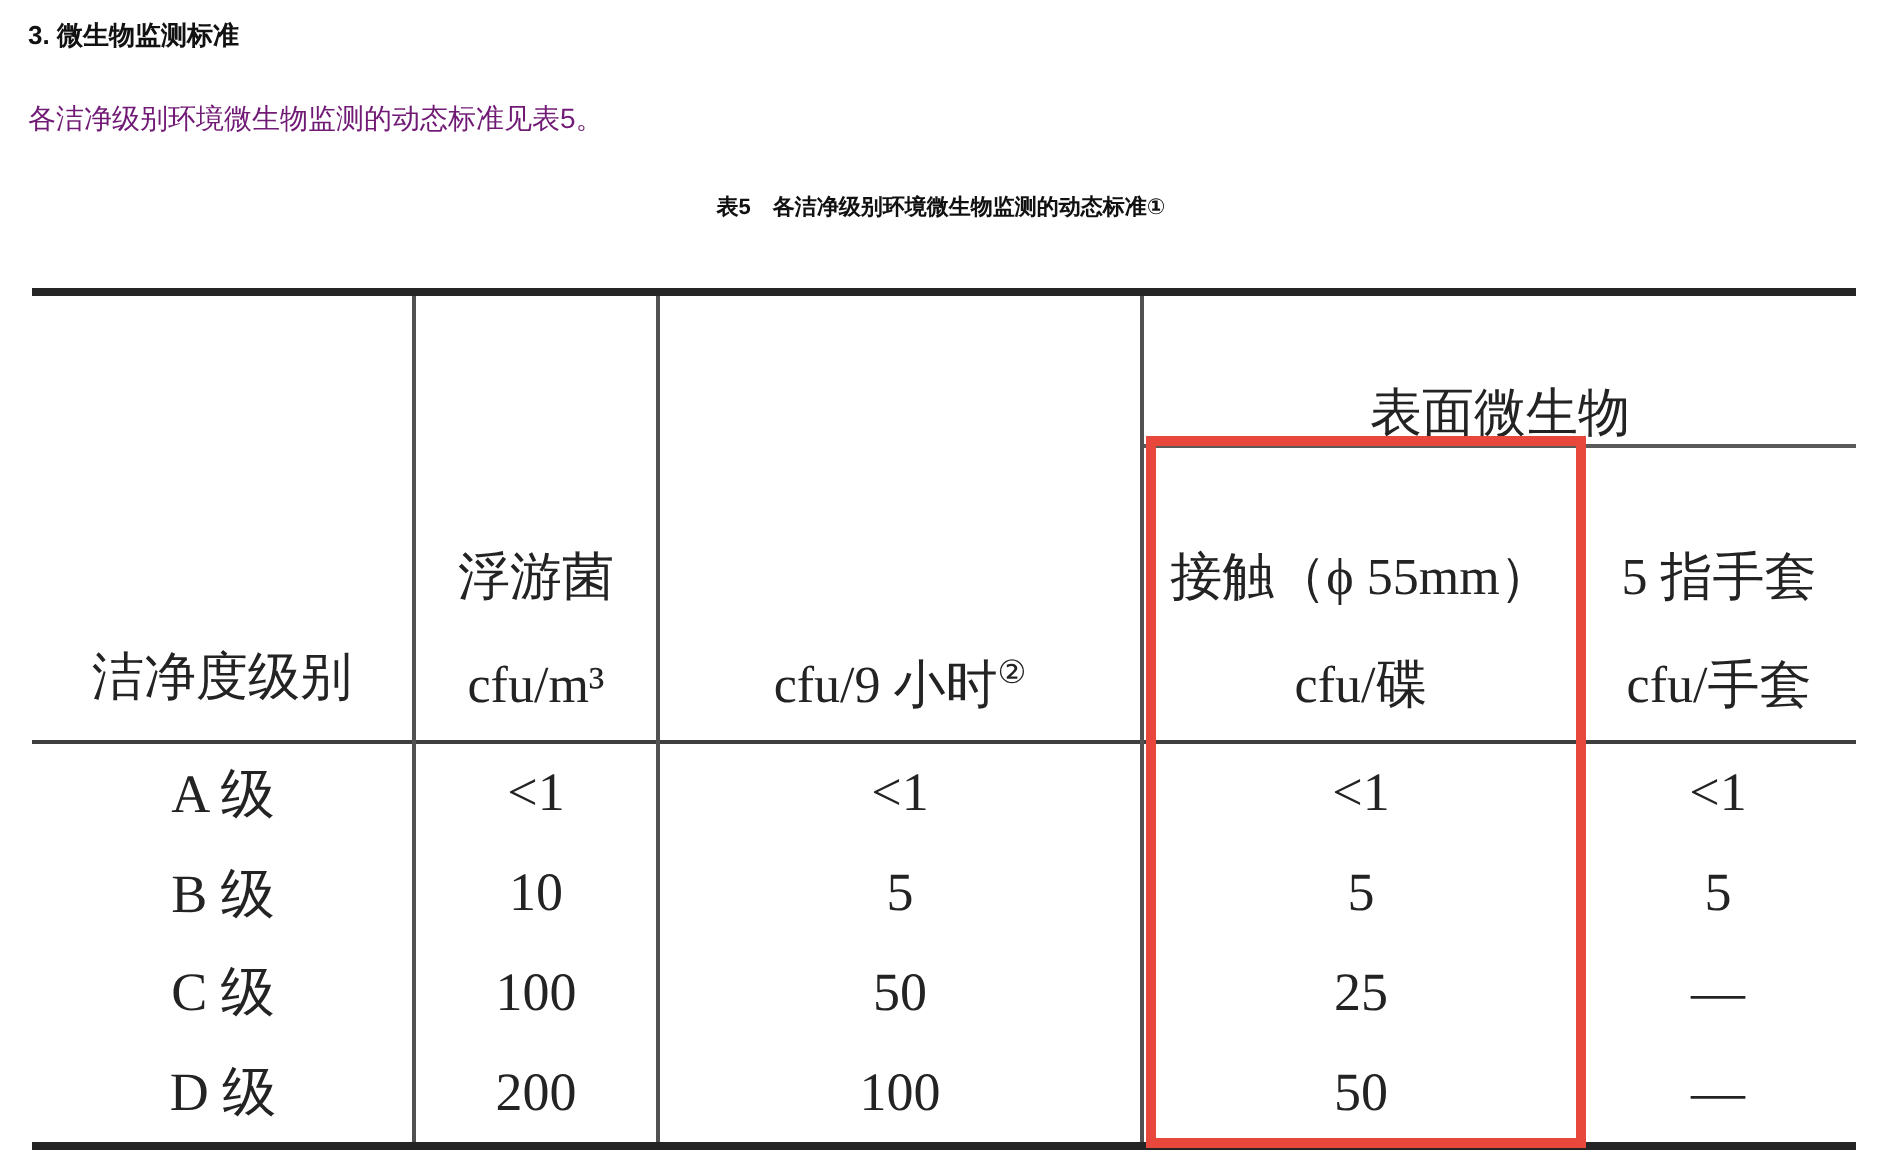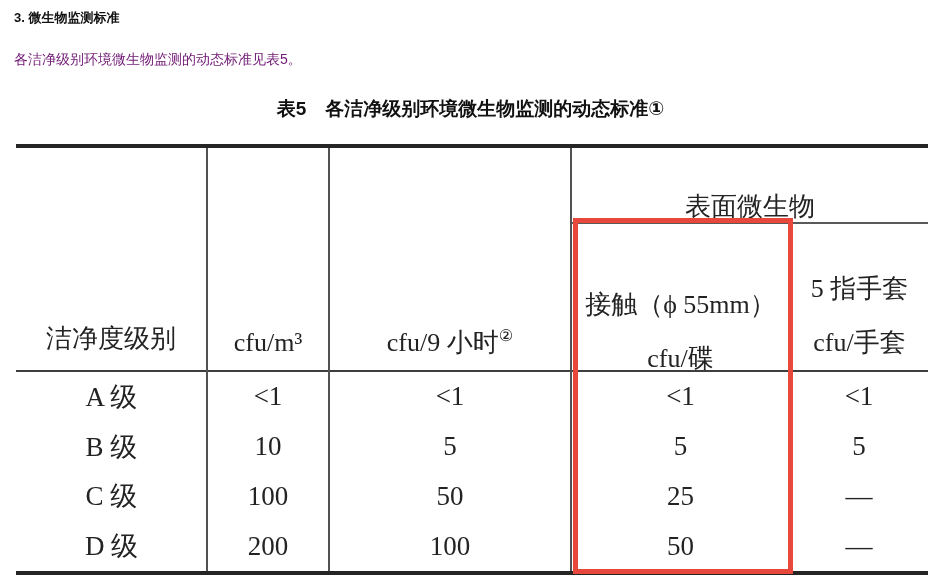--- a/index.html
+++ b/index.html
@@ -10,21 +10,21 @@
   }
   .abs{position:absolute;}
   .heading{
     left:14px;top:9px;font-size:13px;font-weight:bold;color:#111;
   }
   .intro{
     left:14px;top:51px;font-size:14px;color:#701a75;
   }
   .caption{
     left:0;top:96px;width:941px;text-align:center;
-    font-size:19px;font-weight:bold;color:#111;
+    font-size:11px;font-weight:bold;color:#111;
   }
   
   .tablewrap{
     left:16px;top:144px;width:912px;height:431px;
     font-family:"Liberation Serif","DejaVu Serif",serif;color:#232323;
   }
   .rule{position:absolute;background:#252525;}
   .rule-top{left:0;top:0;width:912px;height:4px;}
   .rule-bottom{left:0;top:427px;width:912px;height:4px;}
   .rule-mid{left:0;top:226px;width:912px;height:2px;background:#3e3e3e;}
@@ -34,21 +34,21 @@
   .v4{left:773px;top:80px;height:347px;}
   .hcell{
     position:absolute;display:flex;flex-direction:column;
     align-items:center;justify-content:flex-end;text-align:center;
     font-size:26px;line-height:54px;white-space:nowrap;
   }
   .h-level{left:0;top:0;width:190px;height:222px;}
   .h-air{left:192px;top:4px;width:120px;height:222px;}
   .h-settle{left:314px;top:4px;width:240px;height:222px;}
   .h-surface{left:556px;top:4px;width:356px;height:74px;line-height:30px;}
-  .h-contact{left:556px;top:96px;width:217px;height:146px;}
+  .h-contact{left:556px;top:80px;width:217px;height:146px;}
   .h-glove{left:775px;top:80px;width:137px;height:146px;}
   .sup{font-size:0.62em;vertical-align:super;line-height:0;}
   .rows{
     position:absolute;left:0;top:228px;width:912px;height:199px;
     display:flex;flex-direction:column;
   }
   .trow{flex:1;display:flex;align-items:center;font-size:27px;}
   .trow > div{text-align:center;}
   .c1{width:191px;} .c2{width:122px;} .c3{width:242px;}
   .c4{width:219px;} .c5{width:138px;}
@@ -73,20 +73,21 @@
   <div class="rule rule-surface"></div>
   <div class="vline v1"></div>
   <div class="vline v2"></div>
   <div class="vline v3"></div>
   <div class="vline v4"></div>
 
   <div class="hcell h-level">
     <span>洁净度级别</span>
   </div>
   <div class="hcell h-air">
+    <span>浮游菌</span>
     <span>cfu/m³</span>
   </div>
   <div class="hcell h-settle">
     <span><span>cfu/9 小时</span><span class="sup">②</span></span>
   </div>
   <div class="hcell h-surface">
     <span>表面微生物</span>
   </div>
   <div class="hcell h-contact">
     <span>接触（ϕ 55mm）</span>

